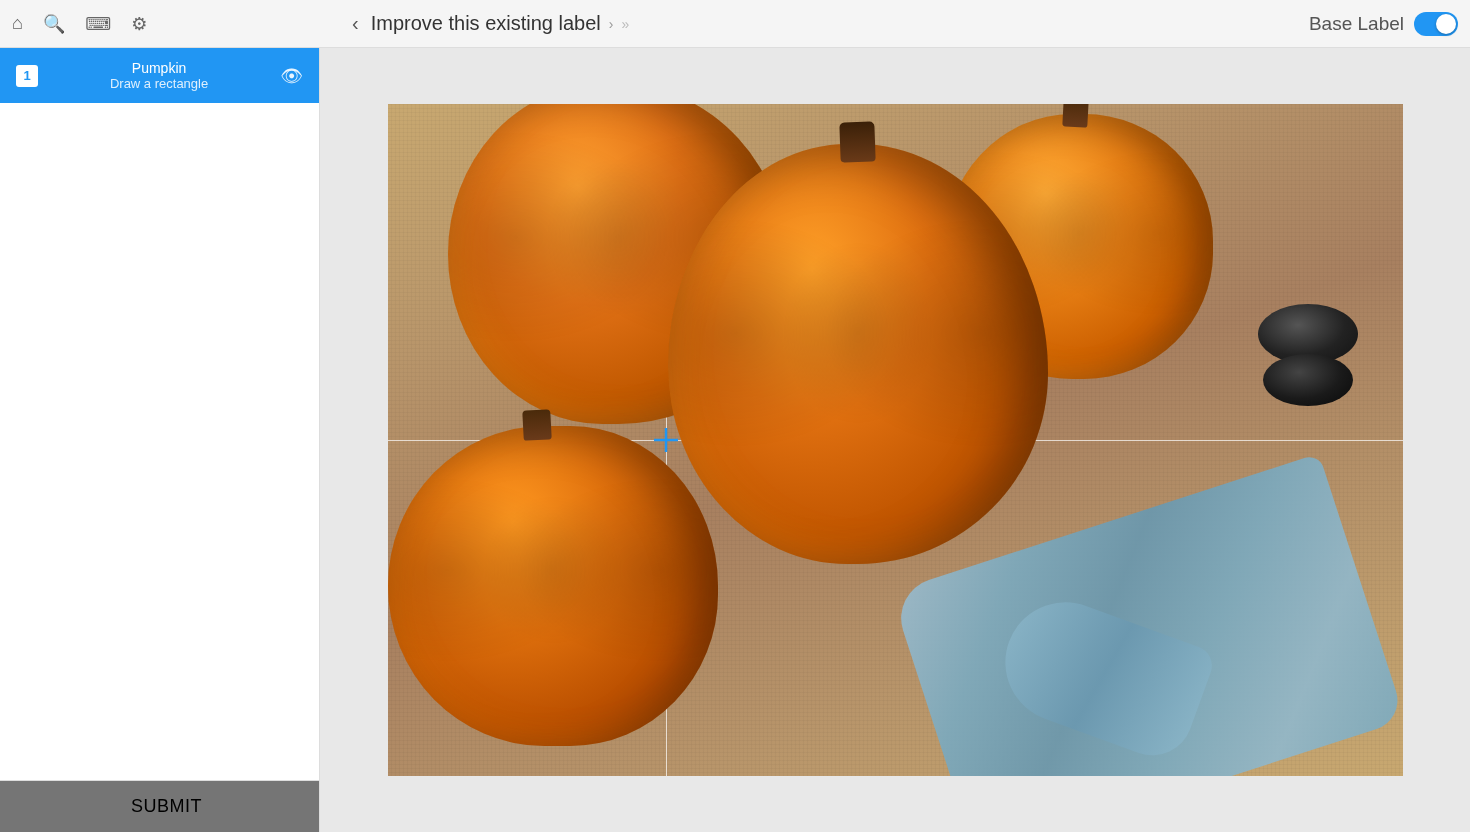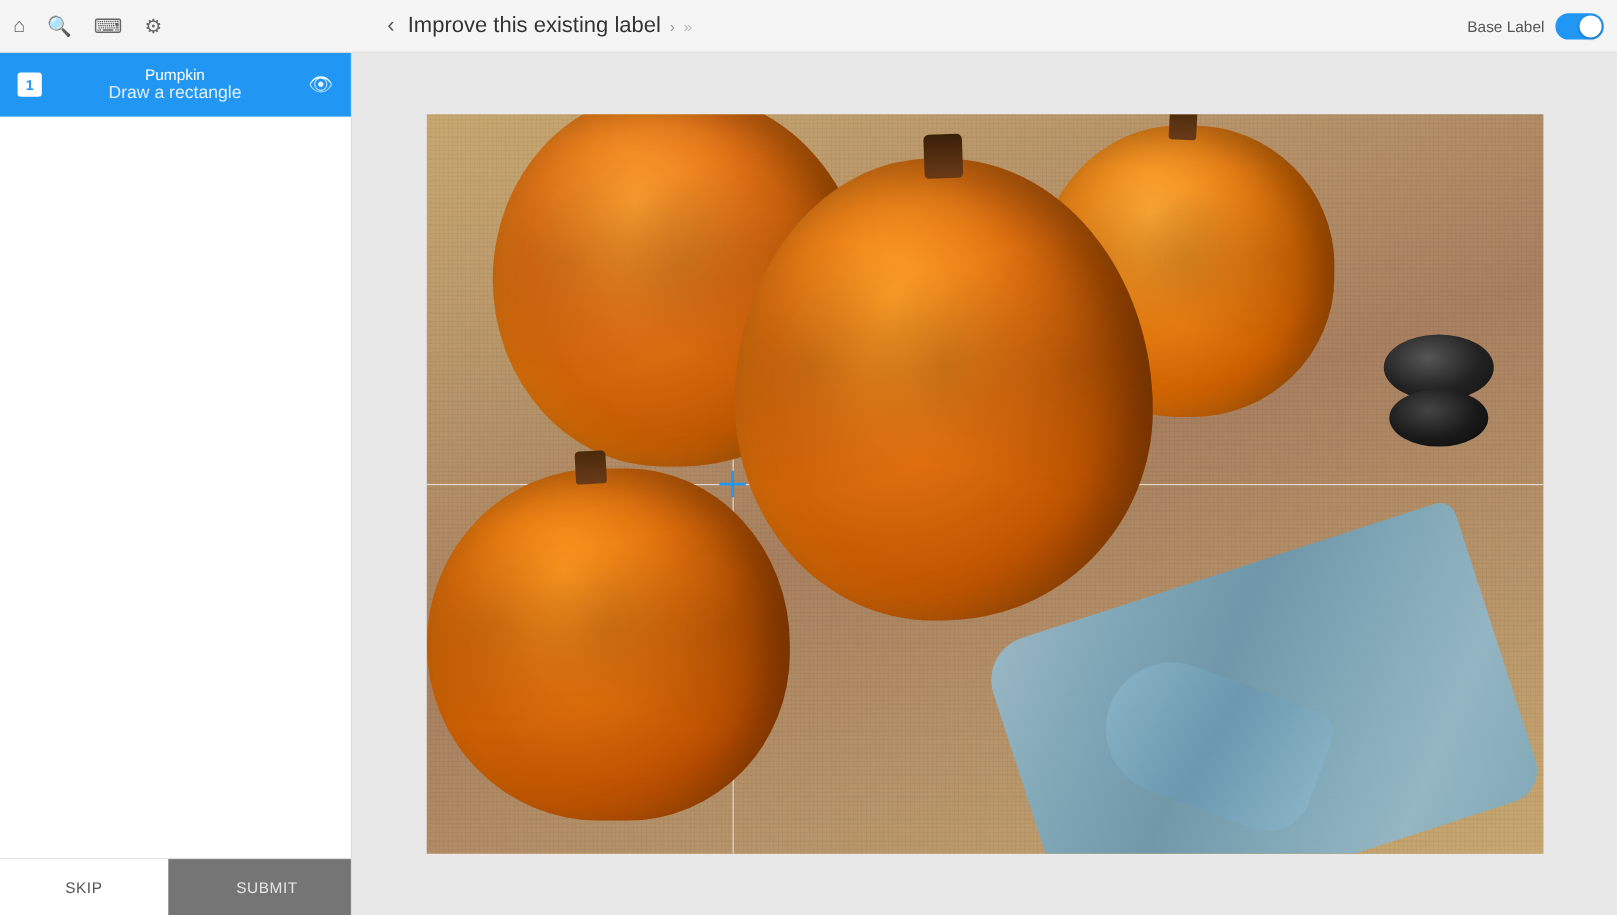--- a/index.html
+++ b/index.html
@@ -53,21 +53,21 @@
       color: #bbb;
       font-size: 14px;
     }
     .toolbar-right {
       display: flex;
       align-items: center;
       gap: 10px;
       flex-shrink: 0;
     }
     .base-label-text {
-      font-size: 14px;
+      font-size: 19px;
       color: #555;
     }
     
     .toggle-switch {
       position: relative;
       width: 44px;
       height: 24px;
     }
     .toggle-slider {
       position: absolute;
@@ -128,21 +128,21 @@
       flex: 1;
       text-align: center;
     }
     .task-name {
       color: white;
       font-size: 14px;
       font-weight: 500;
     }
     .task-desc {
       color: rgba(255,255,255,0.85);
-      font-size: 16px;
+      font-size: 13px;
     }
     .task-eye {
       color: rgba(255,255,255,0.9);
       font-size: 18px;
       cursor: pointer;
     }
     .sidebar-empty {
       flex: 1;
     }
 
@@ -160,22 +160,22 @@
       font-size: 14px;
       color: #555;
       cursor: pointer;
       font-weight: 500;
       letter-spacing: 0.5px;
     }
     .submit-btn {
       flex: 1;
       background: #757575;
       border: none;
-      font-size: 14px;
-      color: #e5e5e5;
+      font-size: 18px;
+      color: #000000;
       cursor: pointer;
       font-weight: 500;
       letter-spacing: 0.5px;
       padding-left: 14px;
     }
 
     
     .canvas-area {
       flex: 1;
       background: #e8e8e8;
@@ -259,21 +259,20 @@
       <div class="task-number">1</div>
       <div class="task-info">
         <div class="task-name">Pumpkin</div>
         <div class="task-desc">Draw a rectangle</div>
       </div>
       <span class="task-eye">👁</span>
     </div>
     <div class="sidebar-empty"></div>
 
     <div class="bottom-buttons">
-      <button class="skip-btn">SKIP</button>
       <button class="submit-btn">SUBMIT</button>
     </div>
   </div>
 
   <div class="canvas-area">
     <div class="image-container">
 
       <div class="pumpkin-image">
 
         <div style="position:absolute;inset:0;background:

